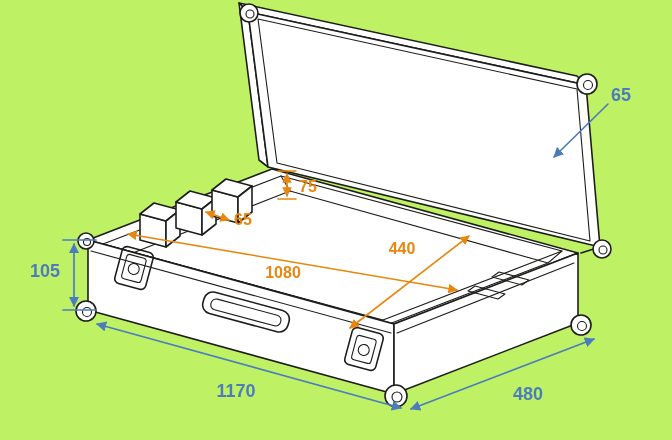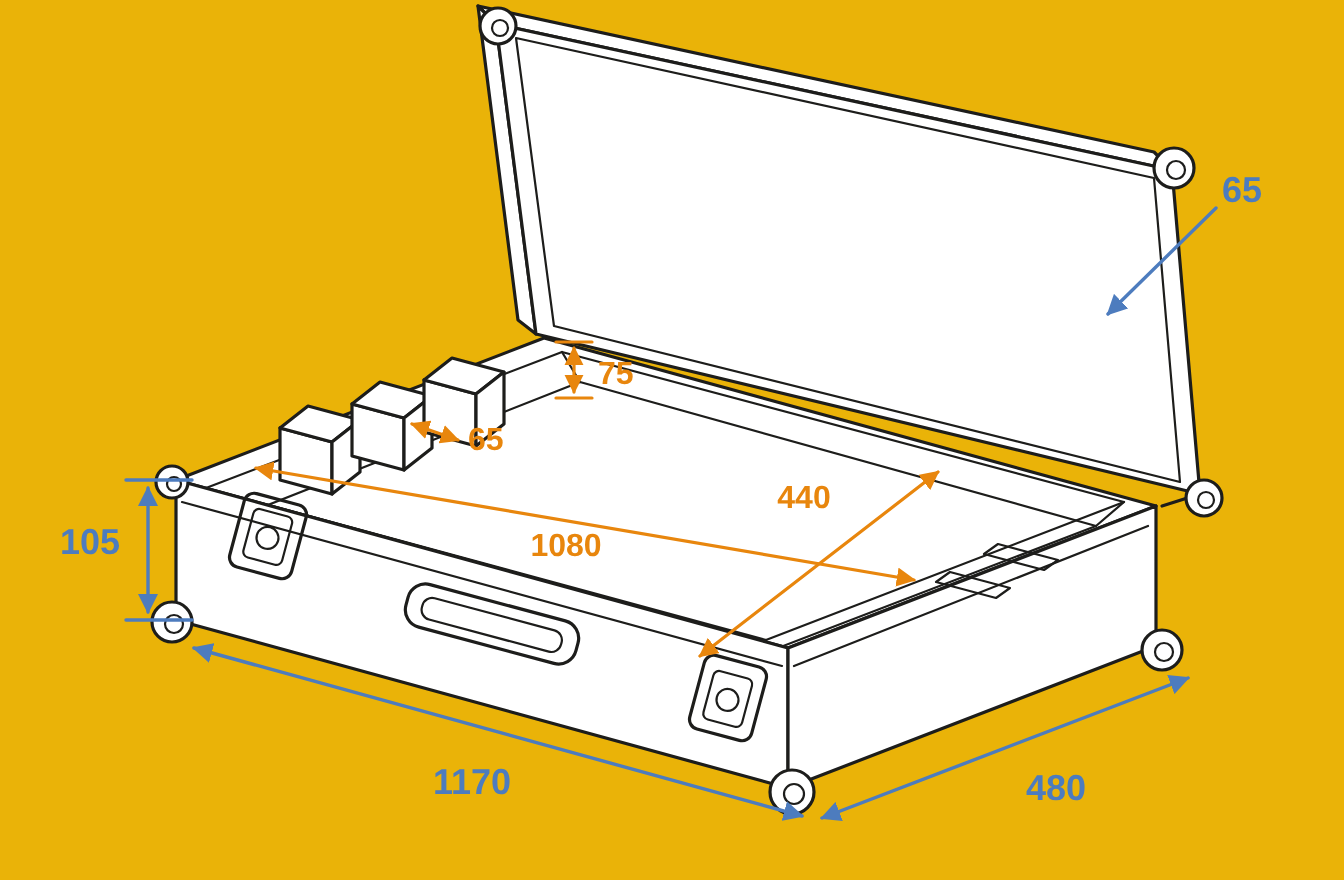--- a/index.html
+++ b/index.html
@@ -1,17 +1,17 @@
 <!DOCTYPE html>
 <html><head>
 <meta charset="utf-8">
 <title>Flight case drawing</title>
 <style>
   html,body{margin:0;padding:0;background:#ffffff;}
-  .stage{position:relative;width:672px;height:440px;background:#eab308;overflow:hidden;
+  .stage{position:relative;width:672px;height:440px;background:#bef264;overflow:hidden;
          font-family:"Liberation Sans",sans-serif;}
   svg{display:block;}
   .ln{fill:none;stroke:#1d1d1b;stroke-width:1.6;stroke-linejoin:round;stroke-linecap:round;}
   .ln-thin{fill:none;stroke:#1d1d1b;stroke-width:1.1;stroke-linejoin:round;stroke-linecap:round;}
   .face{fill:#ffffff;stroke:#1d1d1b;stroke-width:1.6;stroke-linejoin:round;}
   .ball{fill:#ffffff;stroke:#1d1d1b;stroke-width:1.6;}
   .ball-in{fill:none;stroke:#1d1d1b;stroke-width:1.1;}
   .dim-b{stroke:#4d7cbe;stroke-width:1.7;fill:none;stroke-linecap:round;}
   .dim-o{stroke:#e8860d;stroke-width:1.6;fill:none;stroke-linecap:round;}
   text{font-family:"Liberation Sans",sans-serif;}

